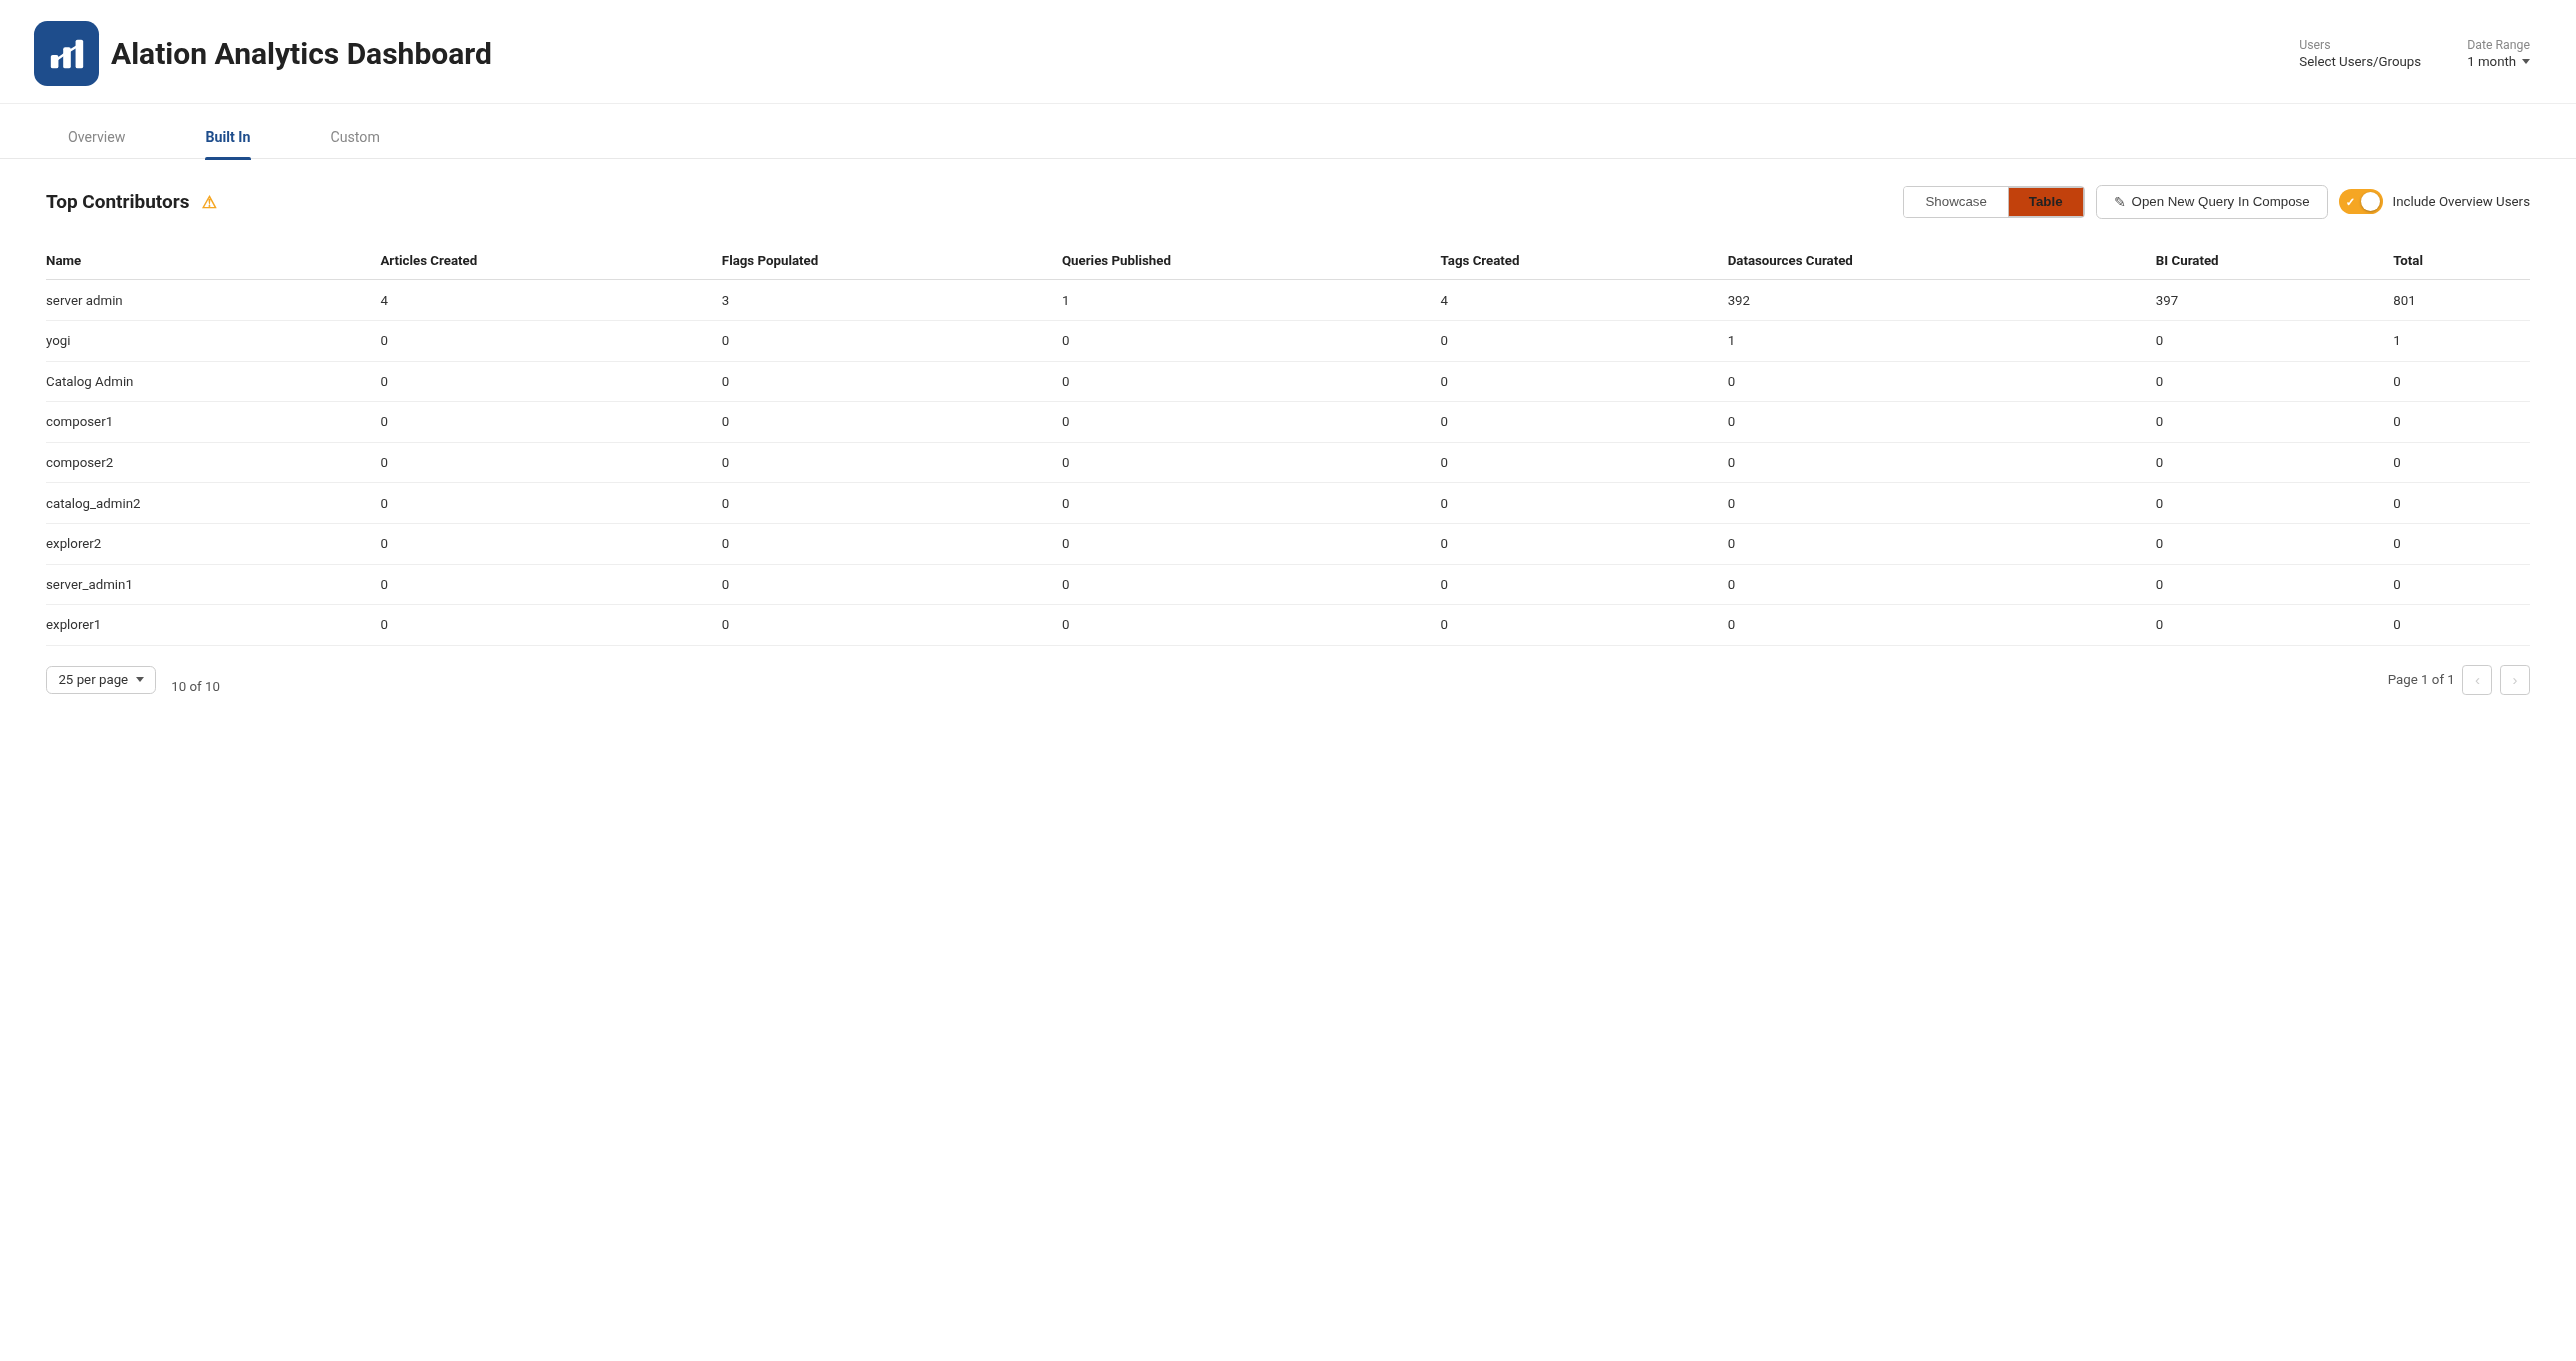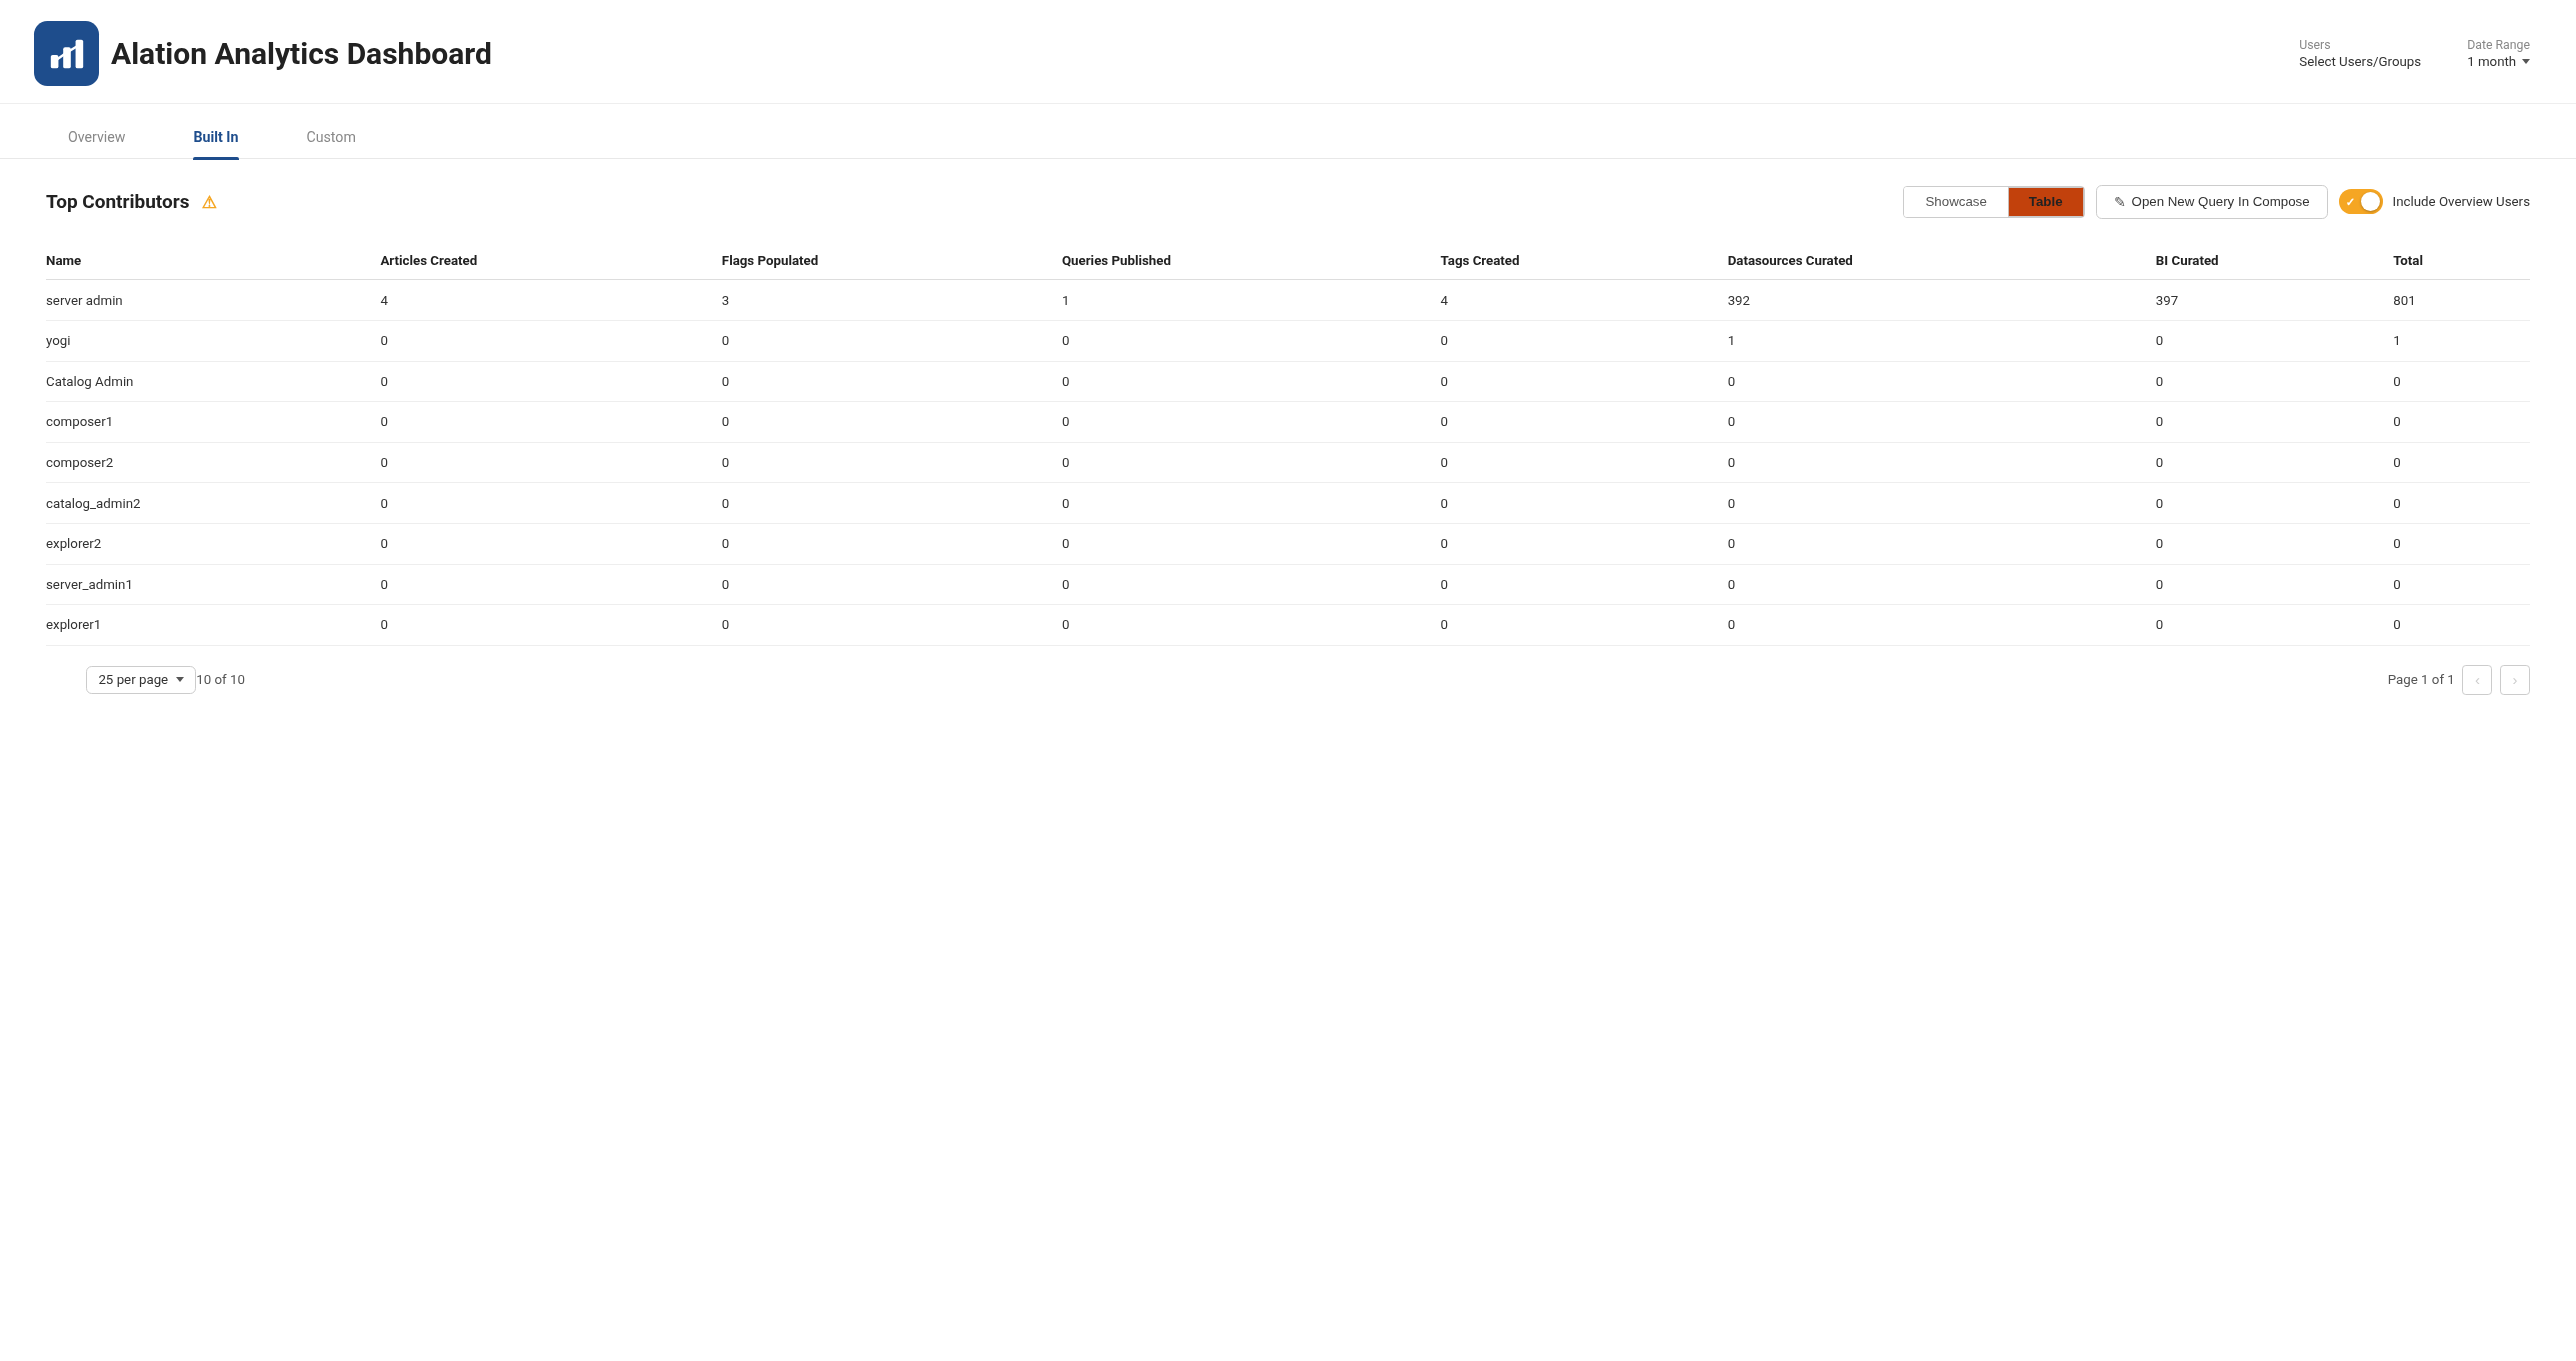--- a/index.html
+++ b/index.html
@@ -67,21 +67,21 @@
       width: 0;
       height: 0;
       border-left: 4.7px solid transparent;
       border-right: 4.7px solid transparent;
       border-top: 5.7px solid #555;
       margin-left: 1.9px;
       vertical-align: middle;
     }
     .tabs {
       display: flex;
-      gap: 0;
+      gap: 12px;
       padding: 0 34px;
       border-bottom: 1.9px solid #e8e8e8;
       margin-top: 9.5px;
     }
     .tab {
       padding: 15px 34px 13.3px;
       font-size: 14.2px;
       color: #888;
       cursor: pointer;
       position: relative;
@@ -230,23 +230,22 @@
       color: #333;
     }
     .pagination {
       display: flex;
       align-items: center;
       justify-content: space-between;
       padding: 19px 0 7.6px;
     }
     .pagination-left {
       display: flex;
-      align-items: center;
-      gap: 0;
-      margin-left: 40px;
+      align-items: flex-end;
+      gap: 15px;
     }
     .per-page {
       display: flex;
       align-items: center;
       gap: 5.7px;
       font-size: 13.3px;
       color: #333;
       cursor: pointer;
       border: 0.9px solid #ccc;
       border-radius: 5.7px;

